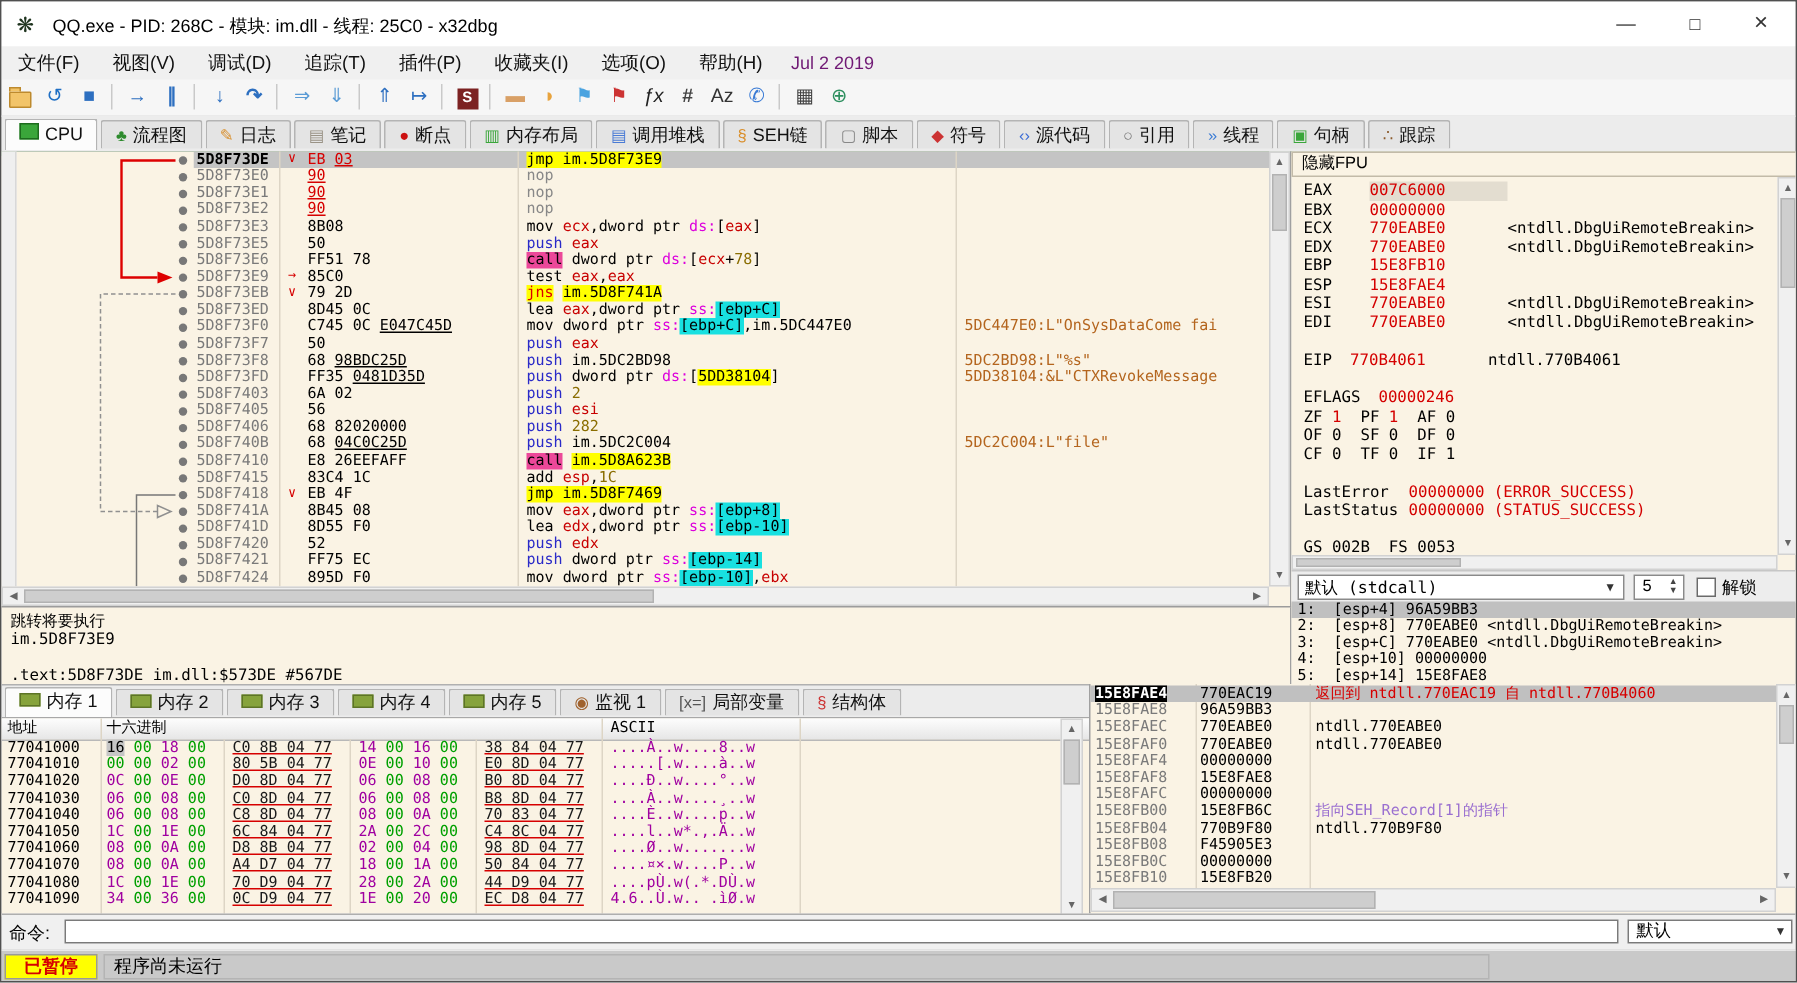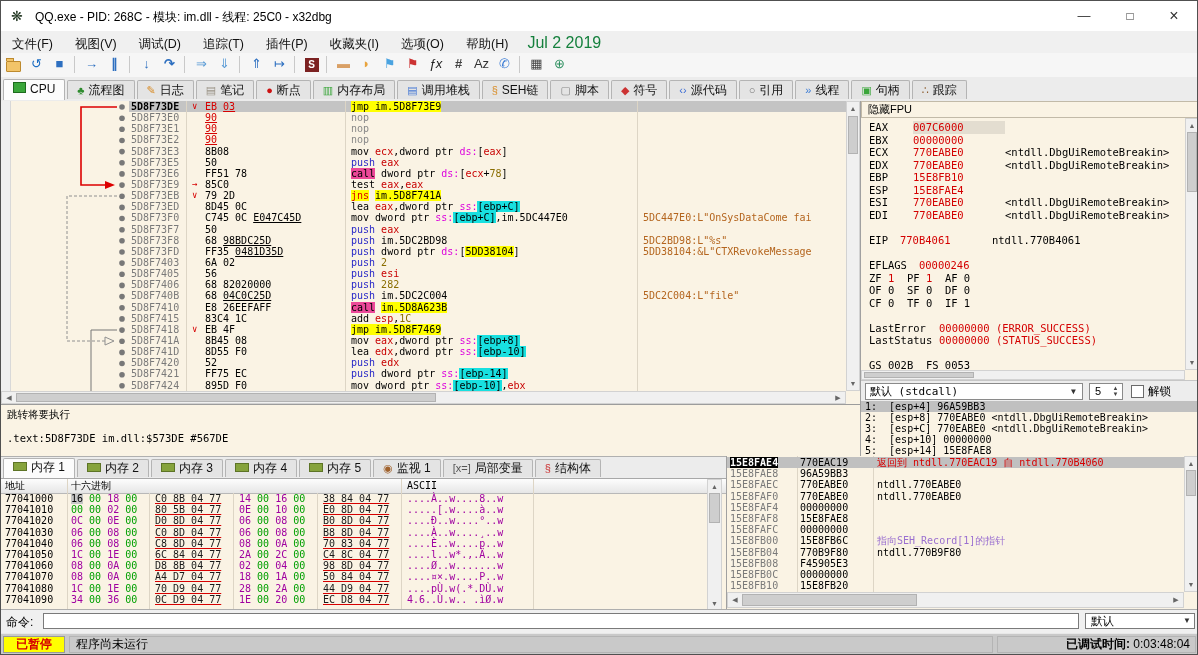--- a/index.html
+++ b/index.html
@@ -8,21 +8,21 @@
        -webkit-font-smoothing:antialiased;}
   
   #titlebar{position:absolute;left:0;top:0;width:100%;height:30px;background:#ffffff;}
   #appicon{position:absolute;left:10px;top:7px;font-size:14px;color:#203520;}
   #title{position:absolute;left:34px;top:8px;font-size:12px;color:#000;}
   .winctl{position:absolute;top:0;width:46px;height:30px;text-align:center;line-height:30px;
           font-size:13px;color:#333;}
   
   #menubar{position:absolute;left:0;top:30px;width:100%;height:22px;background:#f0f0f0;}
   .menuitem{display:inline-block;padding:3px 11px;font-size:12.5px;color:#111;}
-  #builddate{display:inline-block;padding:3px 8px;font-size:16px;color:#15803d;}
+  #builddate{display:inline-block;padding:3px 8px;font-size:12px;color:#701a75;}
   
   #toolbar{position:absolute;left:0;top:52px;width:100%;height:24px;background:#f6f6f6;
            border-bottom:1px solid #dcdcdc;white-space:nowrap;}
   .tbtn{display:inline-block;width:21px;height:21px;margin:1px 0 0 2px;text-align:center;
         line-height:20px;font-size:13px;vertical-align:top;}
   .tsep{display:inline-block;width:1px;height:17px;background:#c9c9c9;margin:3px 4px 0 4px;vertical-align:top;}
   .ic-folder{position:relative;display:inline-block;width:13px;height:9px;background:#f2c469;
              border:1px solid #bd8a2e;border-radius:1px;margin-top:7px;}
   .ic-folder::before{content:"";position:absolute;top:-4px;left:-1px;width:6px;height:2px;
              background:#f2c469;border:1px solid #bd8a2e;border-bottom:none;}
@@ -248,20 +248,21 @@
     </div>
     <div class="sb" style="left:0;top:290px;width:845px;height:13px;">
       <div class="arrh" style="left:1px;">◀</div>
       <div class="thumb" style="left:14px;top:1px;width:420px;height:9px;"></div>
       <div class="arrh" style="right:1px;">▶</div>
     </div>
   </div>
 
   <div id="infopanel">
     <div>跳转将要执行</div>
+    <div>im.5D8F73E9</div>
     <div> </div>
     <div>.text:5D8F73DE im.dll:$573DE #567DE</div>
   </div>
 
   <div id="regs">
     <div id="fpubtn">隐藏FPU</div>
     <div id="reglist">
         <div class="rl"><span class="rn">EAX</span><span class="rv vsel">007C6000</span></div>
         <div class="rl"><span class="rn">EBX</span><span class="rv">00000000</span></div>
         <div class="rl"><span class="rn">ECX</span><span class="rv">770EABE0</span><span class="rc">&lt;ntdll.DbgUiRemoteBreakin&gt;</span></div>
@@ -380,19 +381,15 @@
     <input id="cmdinput" value="" style="">
     <div id="cmddrop">
       <span>默认</span>
       <span id="cmddroparrow">▼</span>
     </div>
   </div>
 
   <div id="statusbar">
     <div id="pausechip">已暂停</div>
     <div id="msgseg">程序尚未运行</div>
-    <div id="timeseg">
-      <span id="timelabel">已调试时间:</span>
-      <span>0:03:48:04</span>
-    </div>
   </div>
 
 </div>
 
 </body></html>

